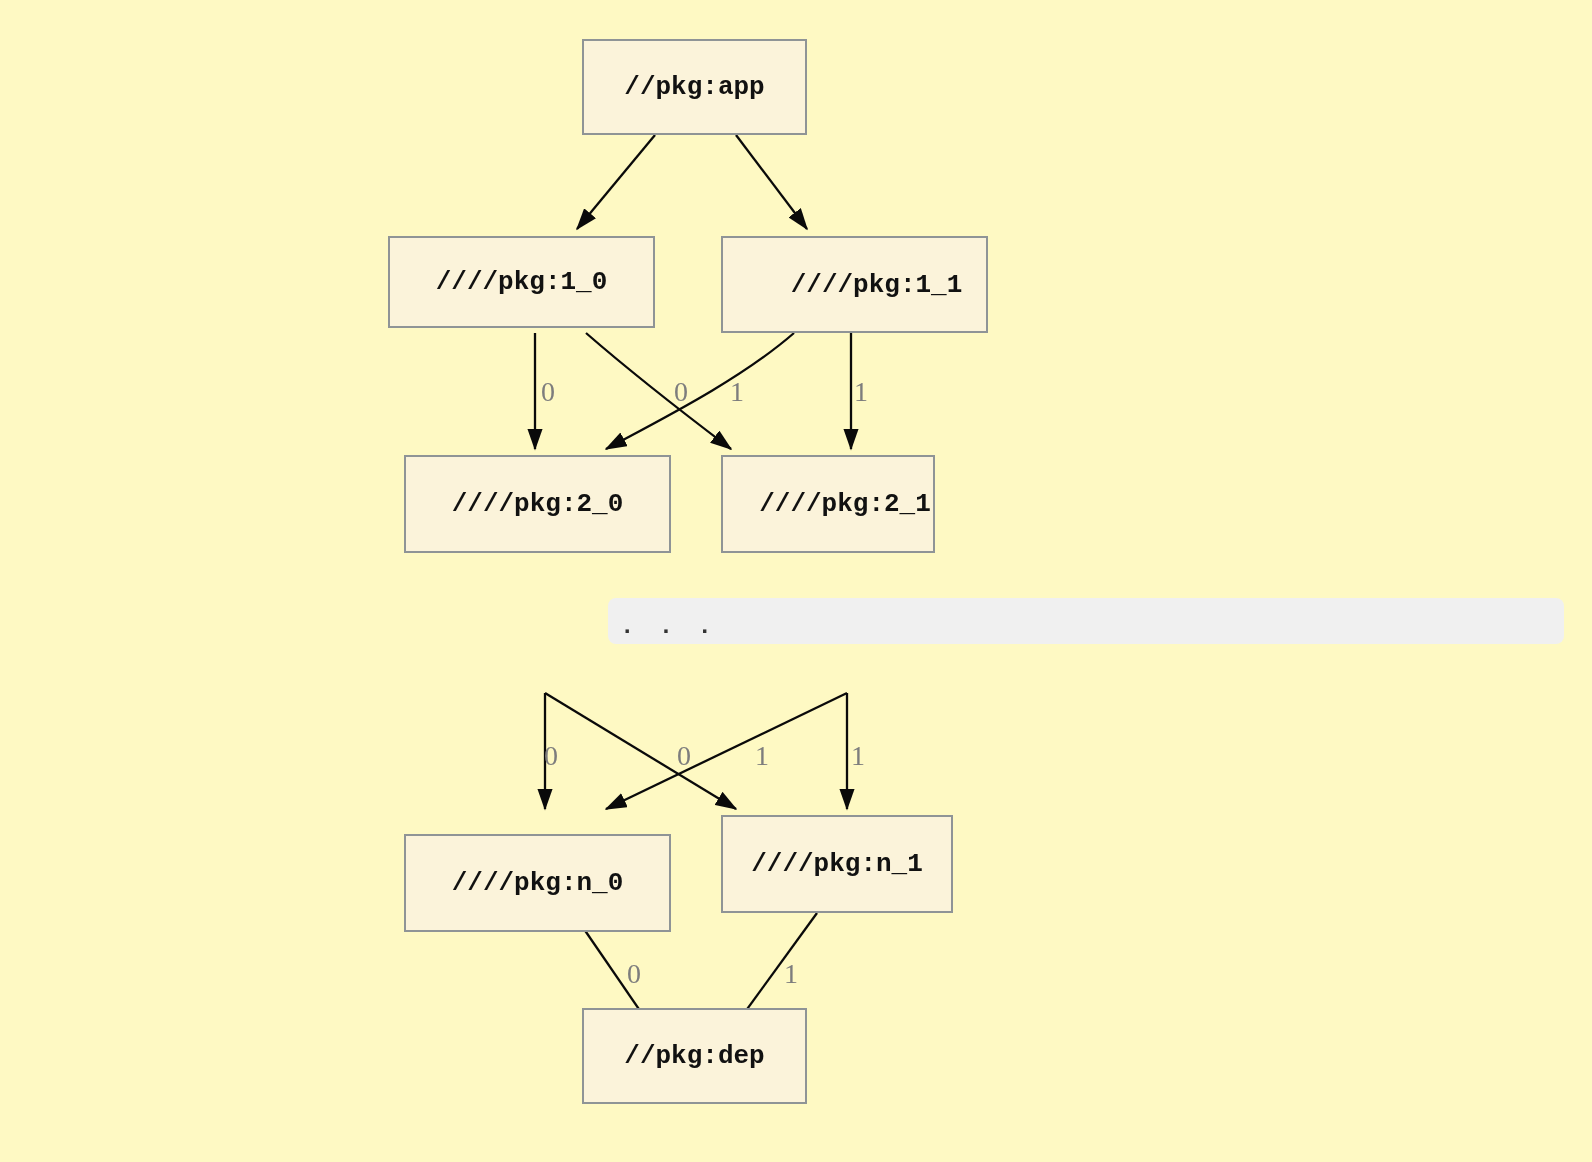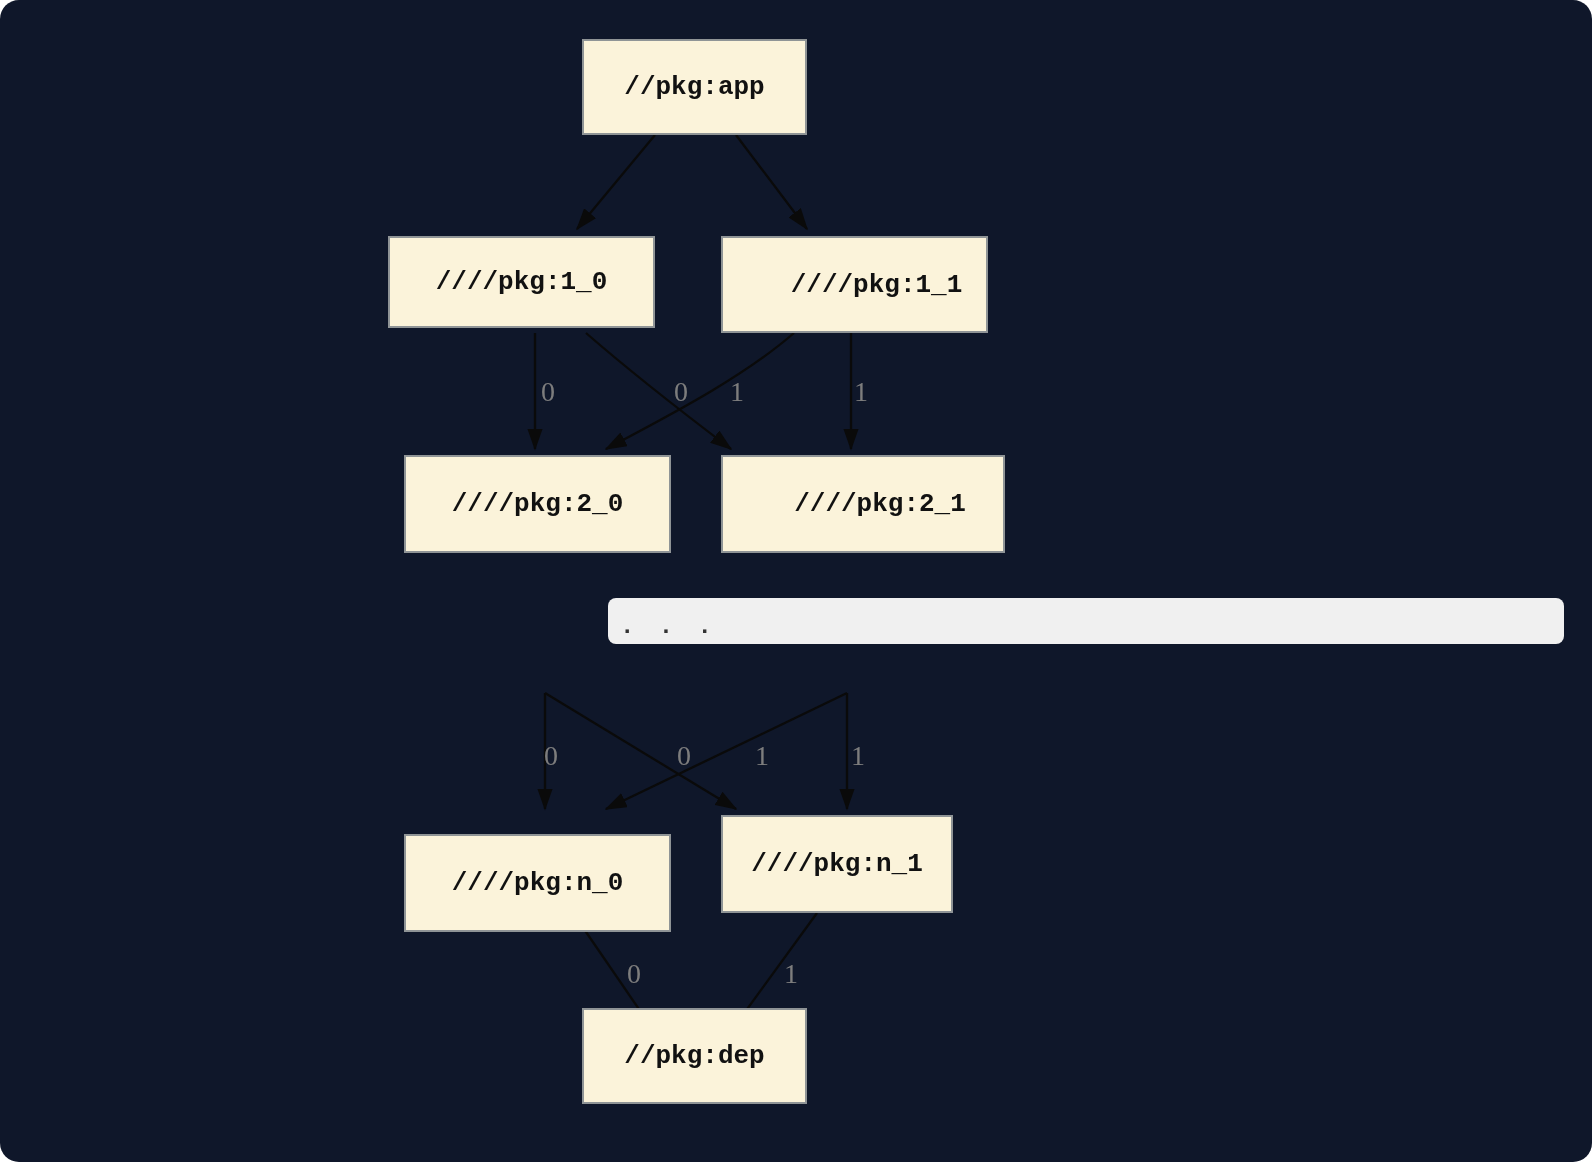--- a/index.html
+++ b/index.html
@@ -4,24 +4,23 @@
 <style>
   html, body {
     margin: 0;
     padding: 0;
     background: #ffffff;
   }
   .stage {
     position: relative;
     width: 1592px;
     height: 1162px;
-    background: #0f172a;
+    background: #fef9c3;
     overflow: hidden;
     font-family: "Liberation Sans", sans-serif;
-    border-radius: 19px;
   }
   .edges-svg {
     position: absolute;
     left: 0;
     top: 0;
     width: 1592px;
     height: 1162px;
     pointer-events: none;
   }
   .edges-svg path.edge {
@@ -108,21 +107,21 @@
   </div>
 
   <div class="node" style="left:721px; top:236px; width:267px; height:97px;padding-left:44px;">
     <span>////pkg:1_1</span>
   </div>
 
   <div class="node" style="left:404px; top:455px; width:267px; height:98px;">
     <span>////pkg:2_0</span>
   </div>
 
-  <div class="node" style="left:721px; top:455px; width:284px; height:98px;padding-left:34px;">
+  <div class="node" style="left:721px; top:455px; width:214px; height:98px;padding-left:34px;">
     <span>////pkg:2_1</span>
   </div>
 
   <div class="ellipsis-band">
     <span>. . .</span>
   </div>
 
   <div class="node" style="left:404px; top:834px; width:267px; height:98px;">
     <span>////pkg:n_0</span>
   </div>

